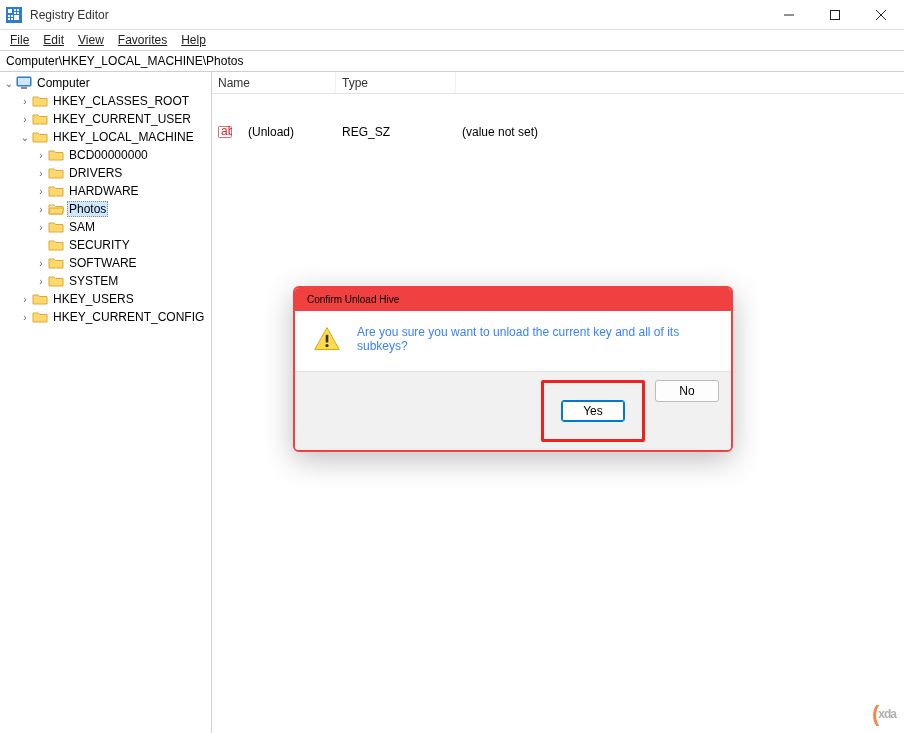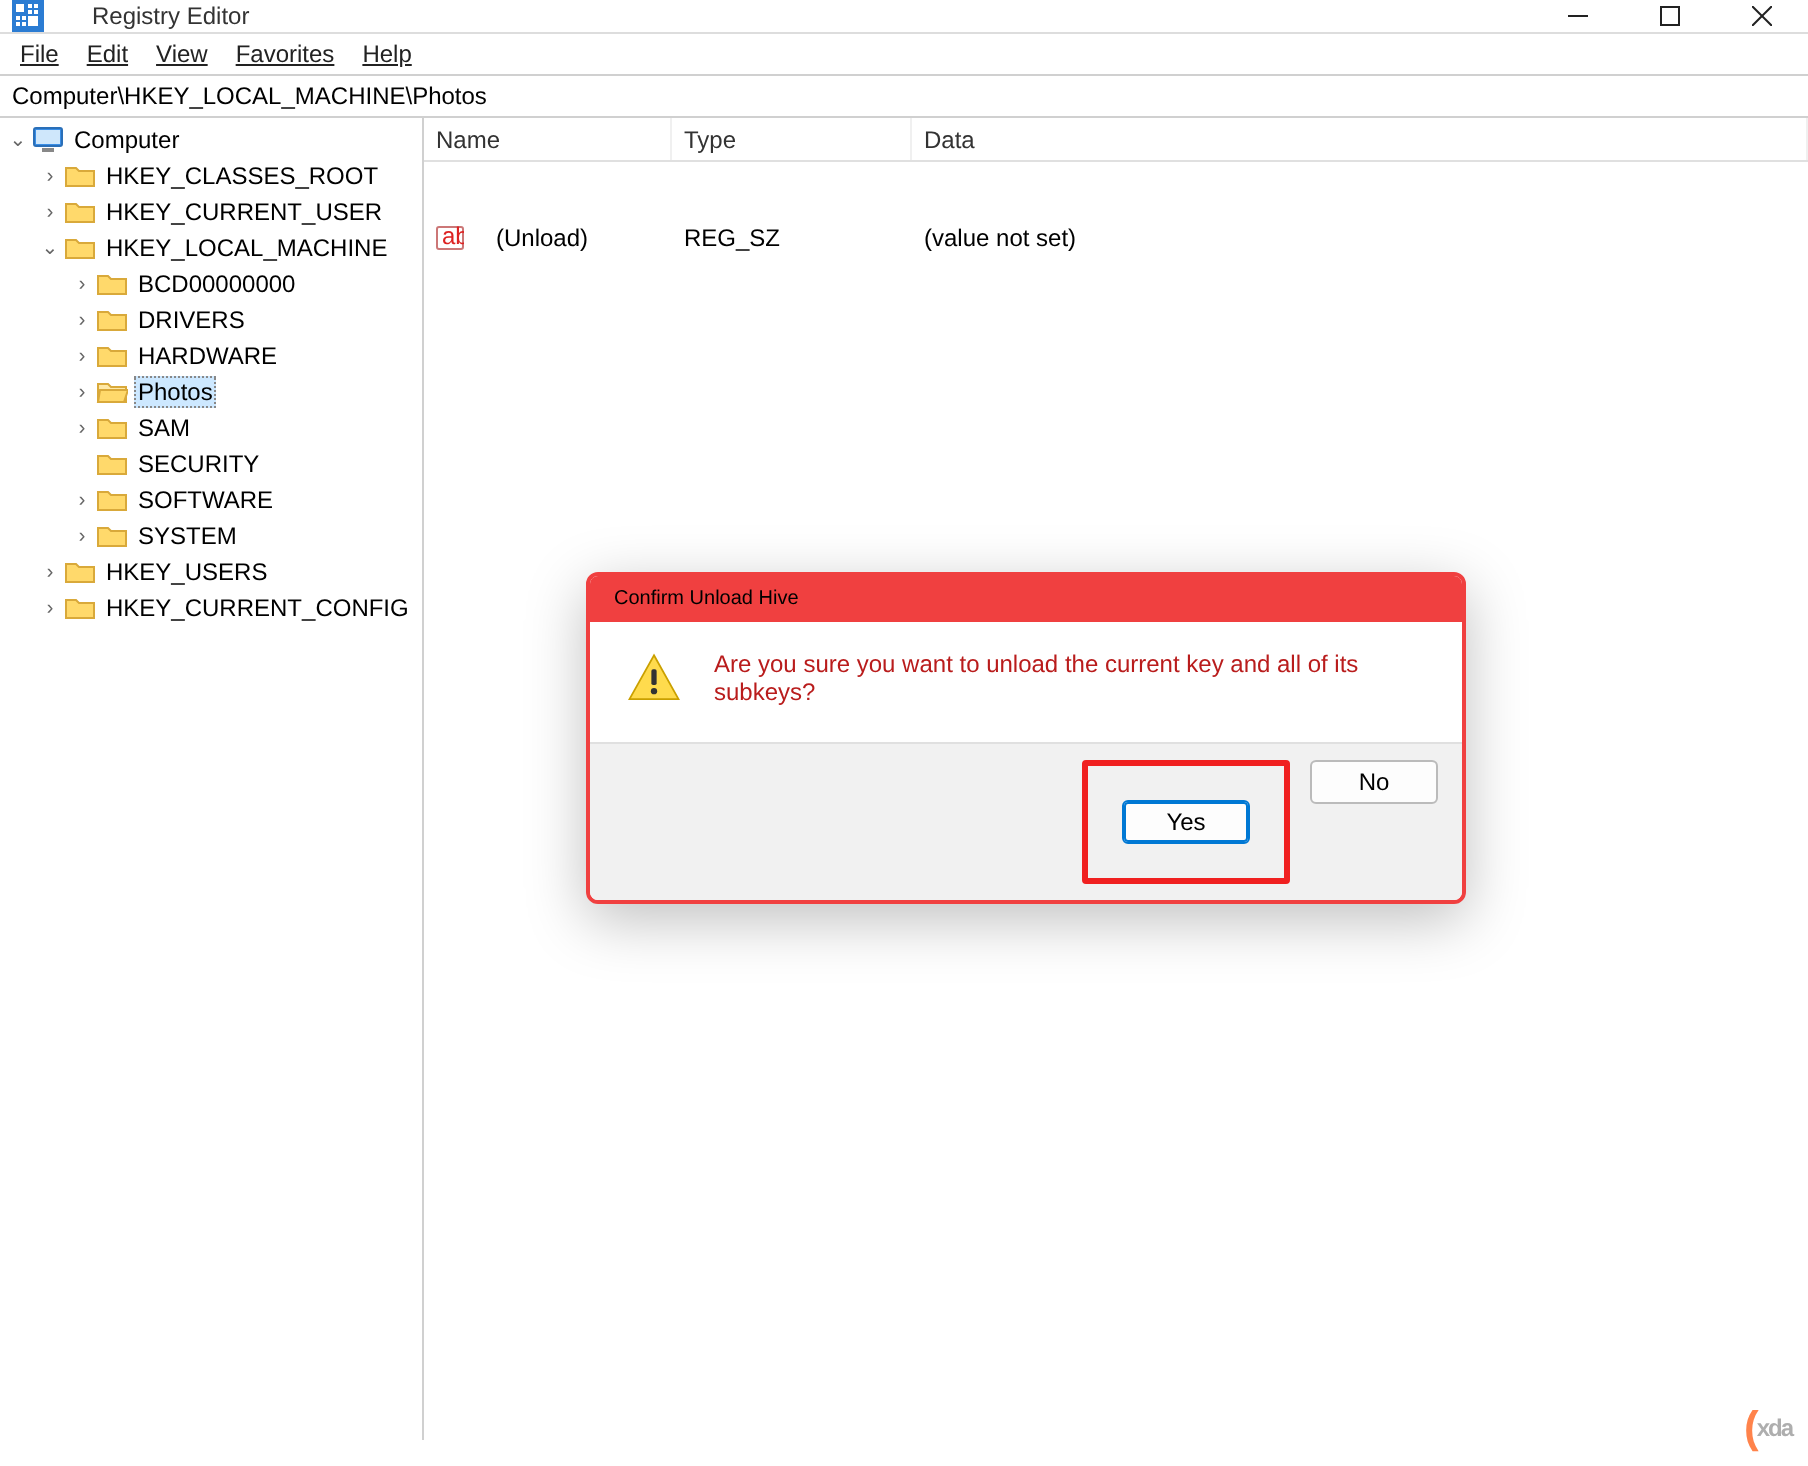--- a/index.html
+++ b/index.html
@@ -1,19 +1,19 @@
 <!DOCTYPE html>
 <html><head>
 <meta charset="utf-8">
 <style>
   * { box-sizing: border-box; margin: 0; padding: 0; font-family: "Segoe UI", Tahoma, sans-serif; font-size: 12px; }
   body { background: #fff; width: 904px; height: 733px; overflow: hidden; position: relative; }
 
   
-  .titlebar { height: 17px; display: flex; align-items: center; padding-left: 6px; border-bottom: 1px solid #ddd; gap: 16px; }
+  .titlebar { height: 30px; display: flex; align-items: center; padding-left: 6px; border-bottom: 1px solid #ddd; }
   .app-icon { width: 16px; height: 16px; margin-right: 8px; }
   .title-text { flex: 1; color: #333; }
   .win-controls { display: flex; height: 100%; }
   .win-btn { width: 46px; display: flex; align-items: center; justify-content: center; color: #333; }
 
   
   .menubar { height: 20px; display: flex; align-items: center; padding: 0 4px; gap: 2px; }
   .menu-item { padding: 1px 6px; color: #222; }
   .menu-item .ul { text-decoration: underline; }
 
@@ -49,21 +49,21 @@
   .list-row { height: 20px; display: flex; align-items: center; }
   .list-row .col { border-right: none; }
   .value-icon { width: 14px; height: 14px; margin-right: 16px; flex-shrink: 0; }
 
   
   .dialog-backdrop { position: absolute; left: 0; top: 0; width: 100%; height: 100%; pointer-events: none; }
   .dialog { position: absolute; left: 293px; top: 286px; width: 440px; background: #fff; border-radius: 6px; box-shadow: 0 8px 30px rgba(0,0,0,0.25); border: 2px solid #f04040; overflow: hidden; pointer-events: auto; }
   .dialog-title { background: #f04040; color: #000000; padding: 6px 12px; font-size: 10px; }
   .dialog-body { display: flex; align-items: center; padding: 14px 18px 18px 18px; gap: 16px; }
   .warn-icon { width: 28px; height: 28px; flex-shrink: 0; }
-  .dialog-msg { color: #b91c1c; }
+  .dialog-msg { color: #3b82f6; }
   .dialog-buttons { background: #f1f1f1; border-top: 1px solid #e0e0e0; padding: 8px 12px; display: flex; justify-content: flex-end; gap: 10px; }
   .dlg-btn { width: 64px; height: 22px; background: #fdfdfd; border: 1px solid #bbb; border-radius: 3px; display: inline-flex; align-items: center; justify-content: center; }
   .dlg-btn.primary { border: 1px solid #0078d4; box-shadow: 0 0 0 1px #0078d4 inset; }
   .yes-wrap { border: 3px solid #f02020; padding: 17px; border-radius: 2px; }
 
   
   .watermark { position: absolute; right: 8px; bottom: 6px; font-weight: bold; font-size: 20px; font-family: Arial, sans-serif; color: rgba(120,120,120,0.6); letter-spacing: -1px; display:flex; align-items:center; }
   .watermark .orange { color: rgba(255,100,30,0.8); font-size: 22px; }
 </style>
 </head>
@@ -221,21 +221,20 @@
             <path d="M1 3 L6 3 L7.5 4.5 L15 4.5 L15 12 L1 12 Z" fill="#ffd96b" stroke="#d9a93a"></path>
           </svg></span>
       <span class="tree-label">HKEY_CURRENT_CONFIG</span>
     </div>
   </div>
 
   <div class="list">
     <div class="list-header">
       <div class="col col-name">Name</div>
       <div class="col col-type">Type</div>
-      <div class="col col-data">Data</div>
     </div>
     <div class="list-body">
       <div class="list-row">
         <div class="col col-name">
           <span class="value-icon"><svg viewBox="0 0 14 14">
                 <rect x="0.5" y="1.5" width="13" height="11" rx="1" fill="#fff" stroke="#c77"></rect>
                 <text x="3" y="10" font-size="8" fill="#d22" font-family="Arial">ab</text>
               </svg></span>
           <span>(Unload)</span>
         </div>

